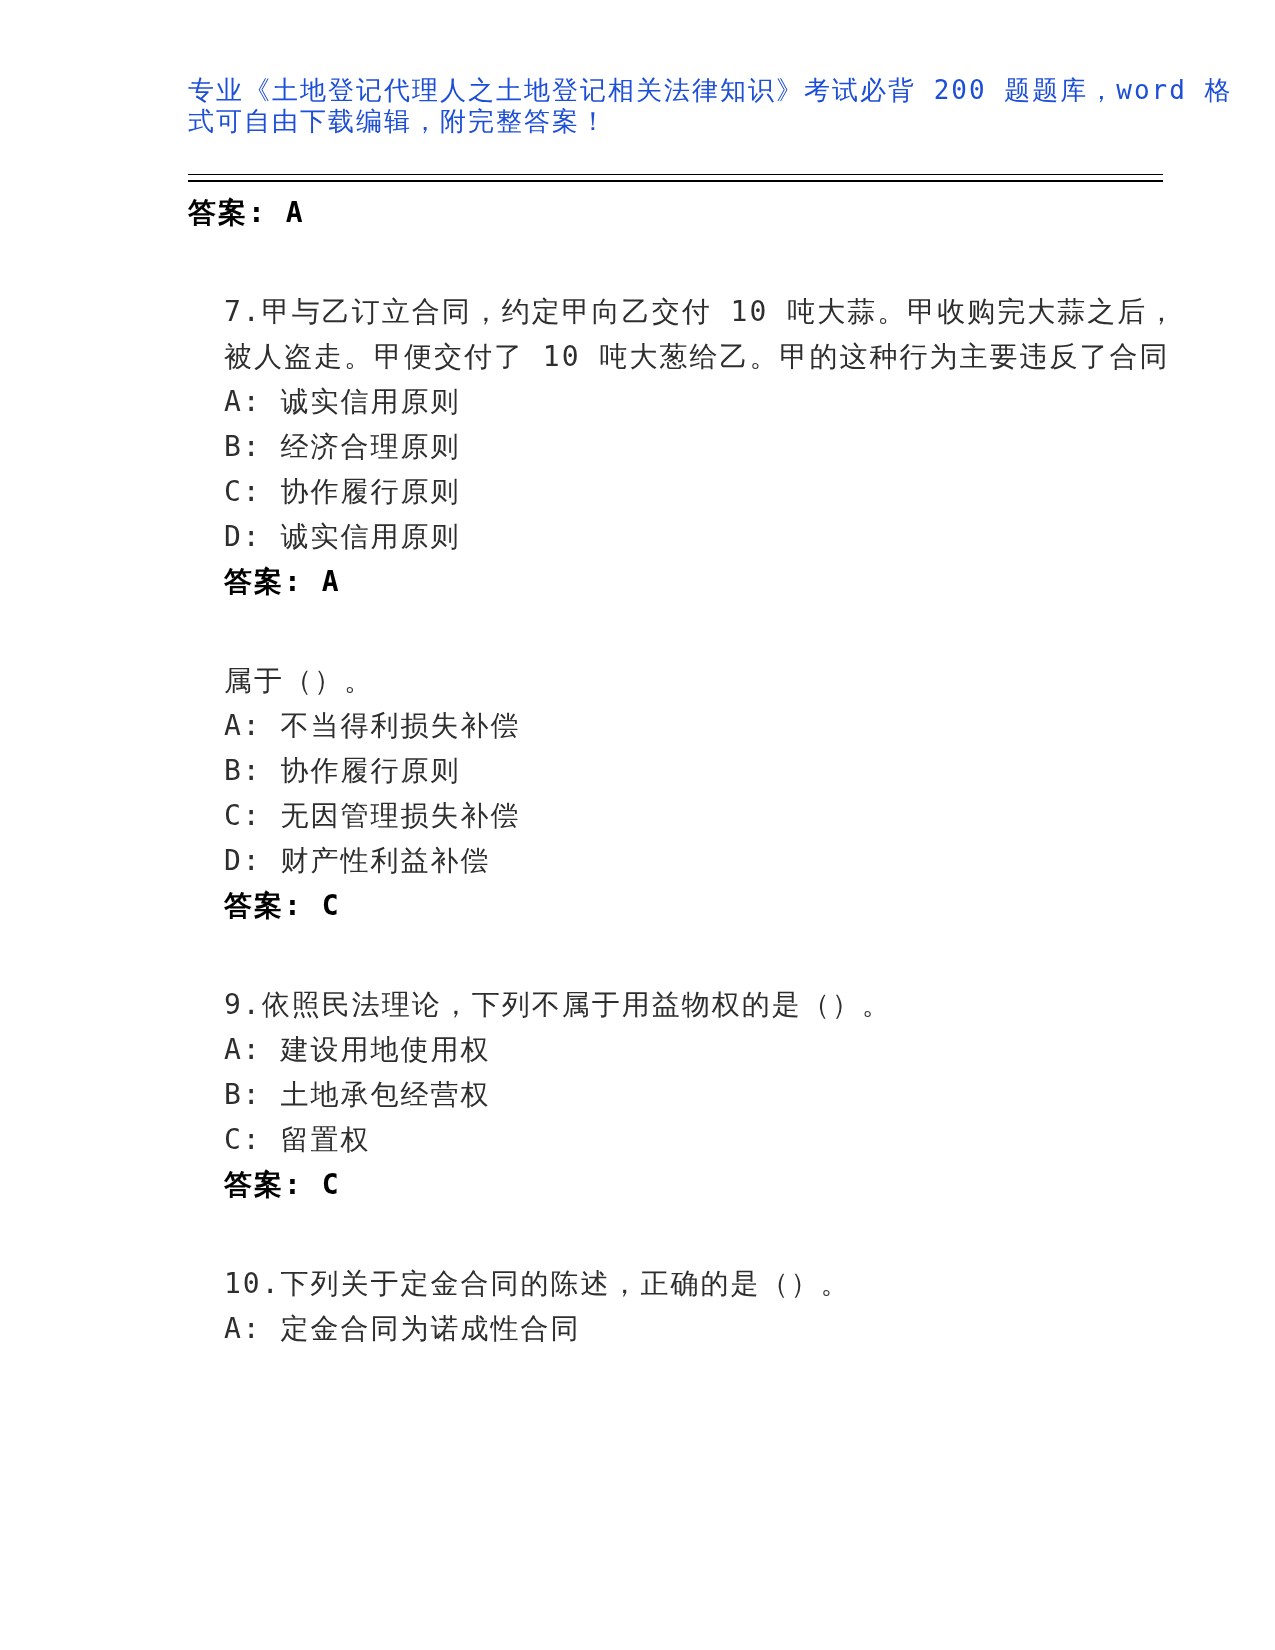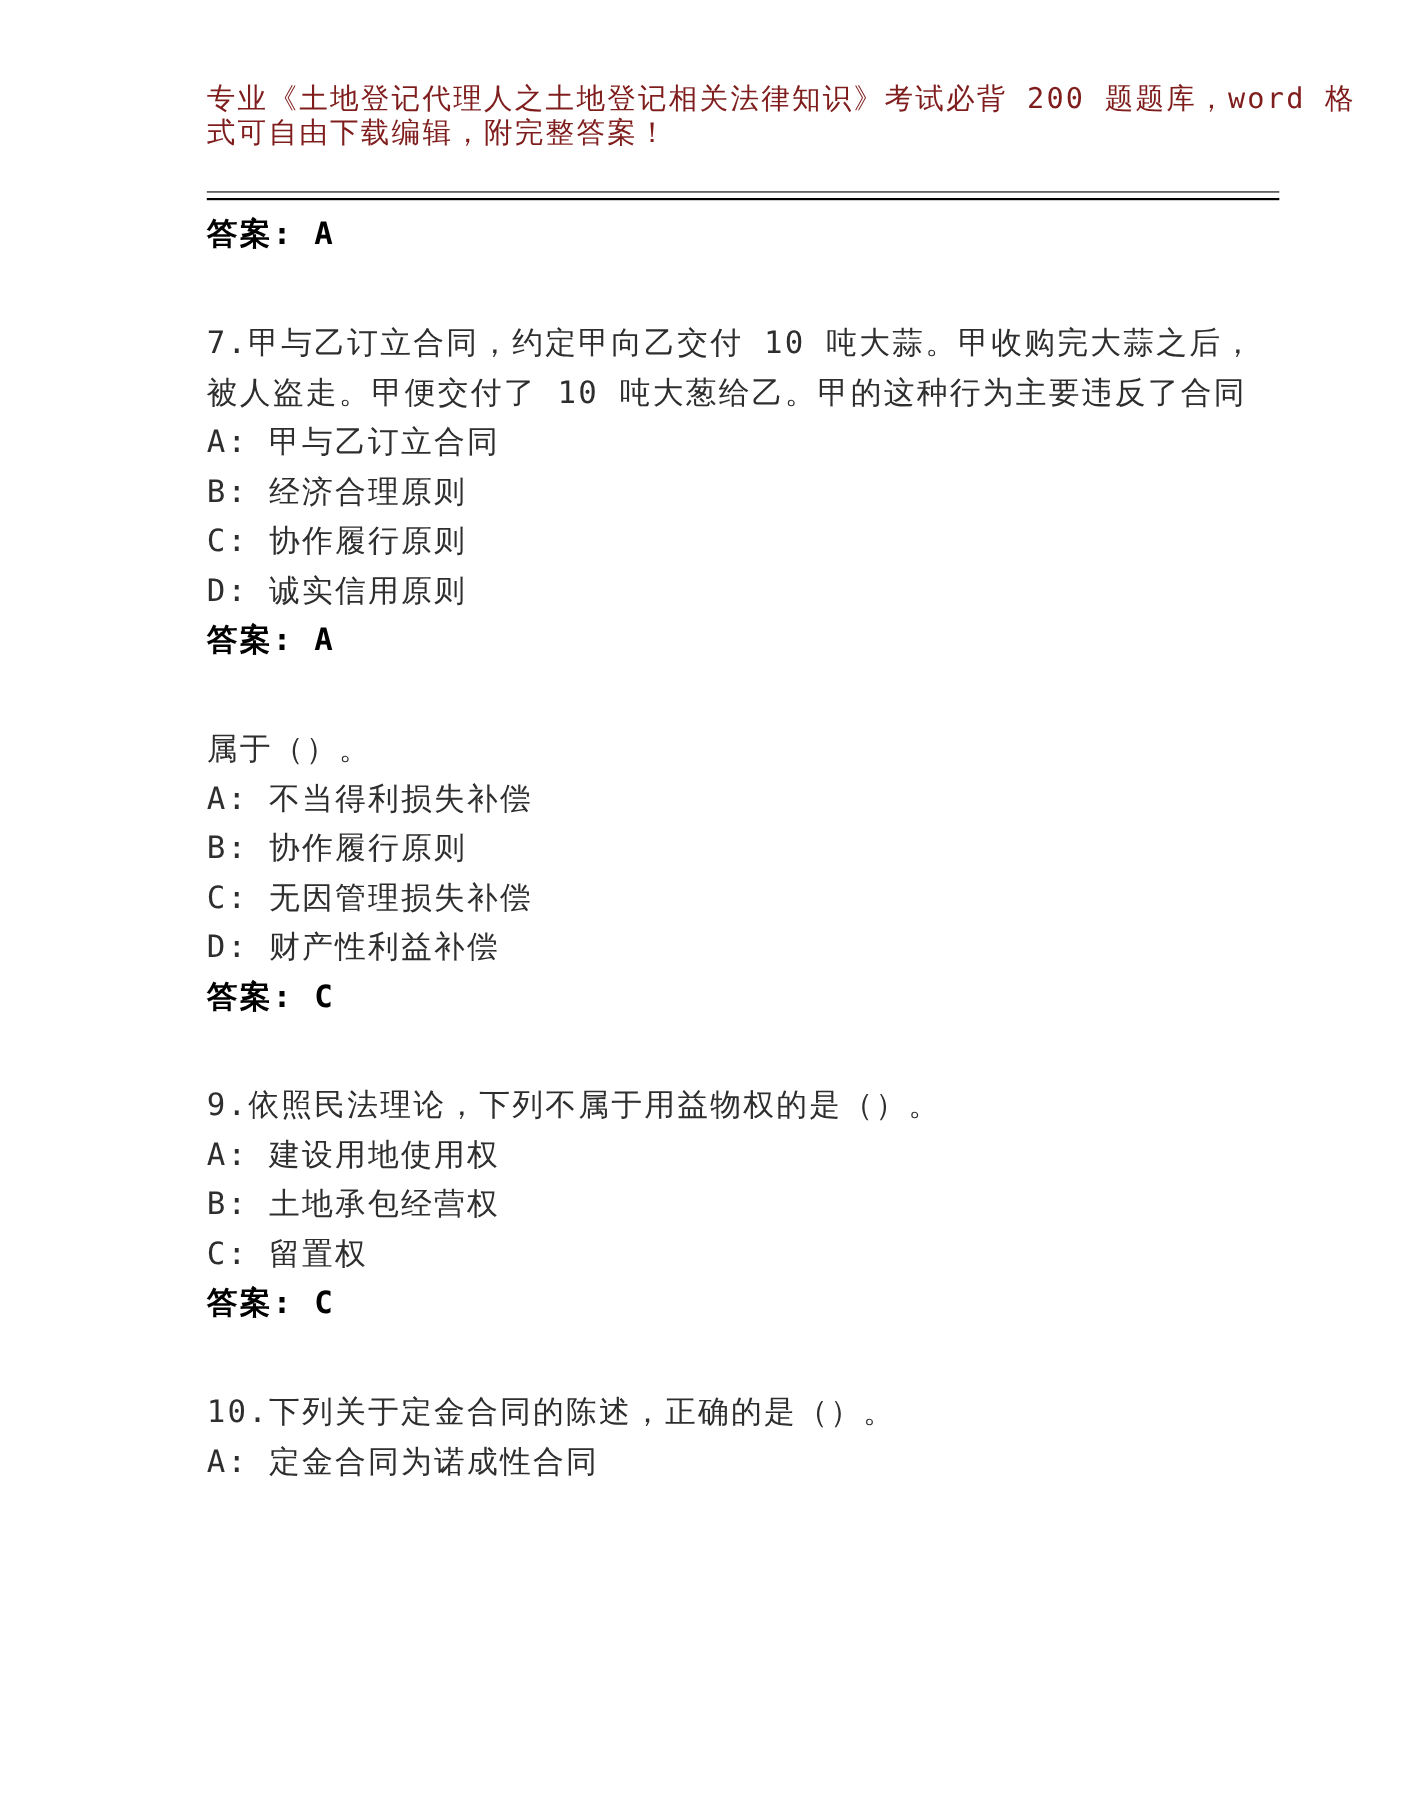--- a/index.html
+++ b/index.html
@@ -20,21 +20,21 @@
     position: absolute;
     left: 188px;
     top: 0;
     width: 975px;
   }
   .header-note {
     margin-top: 75px;
     font-size: 26px;
     line-height: 31px;
     letter-spacing: 2px;
-    color: #7f1d1d;
+    color: #1d4ed8;
   }
   .header-note .hline {
     white-space: nowrap;
   }
   .double-rule {
     margin-top: 37px;
     height: 5px;
     border-top: 1.5px solid #000000;
     border-bottom: 2.5px solid #000000;
   }
@@ -47,41 +47,42 @@
     letter-spacing: 2px;
     white-space: nowrap;
     color: #2e2e2e;
   }
   .answer {
     font-weight: 700;
     color: #000000;
   }
   .question {
     margin-top: 54px;
+    margin-left: 36px;
   }
 </style>
 </head>
 <body>
 
 <div class="page">
   <div class="content">
 
     <div class="header-note">
       <div class="hline">专业《土地登记代理人之土地登记相关法律知识》考试必背 200 题题库，word 格</div>
       <div class="hline">式可自由下载编辑，附完整答案！</div>
     </div>
 
     <div class="double-rule"></div>
 
     <div class="qline answer orphan-answer">答案: A</div>
 
     <div class="question">
       <div class="qline">7.甲与乙订立合同，约定甲向乙交付 10 吨大蒜。甲收购完大蒜之后，</div>
       <div class="qline">被人盗走。甲便交付了 10 吨大葱给乙。甲的这种行为主要违反了合同</div>
-      <div class="qline">A: 甲与乙订立合同</div>
+      <div class="qline">A: 诚实信用原则</div>
       <div class="qline">B: 经济合理原则</div>
       <div class="qline">C: 协作履行原则</div>
       <div class="qline">D: 诚实信用原则</div>
       <div class="qline answer">答案: A</div>
     </div>
 
     <div class="question">
       <div class="qline">属于（）。</div>
       <div class="qline">A: 不当得利损失补偿</div>
       <div class="qline">B: 协作履行原则</div>

